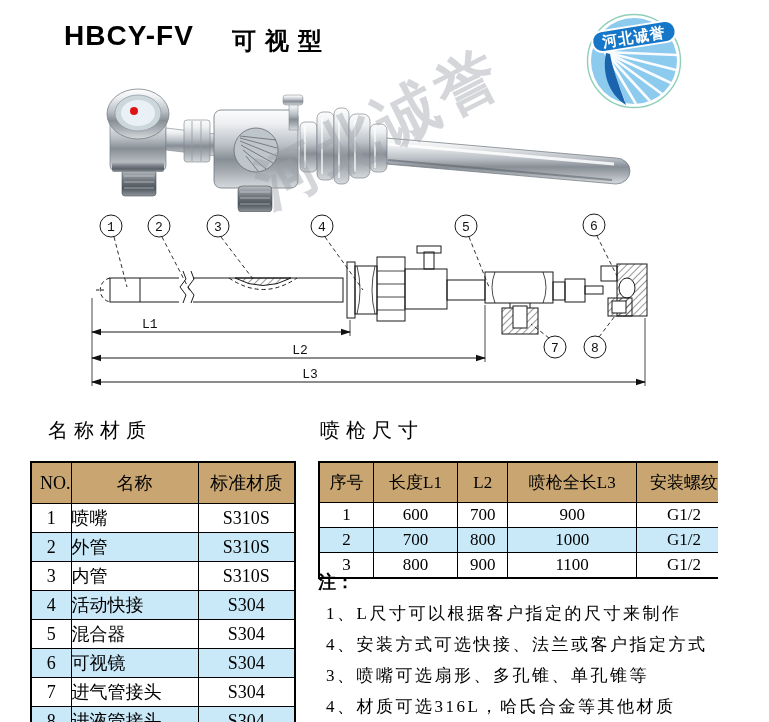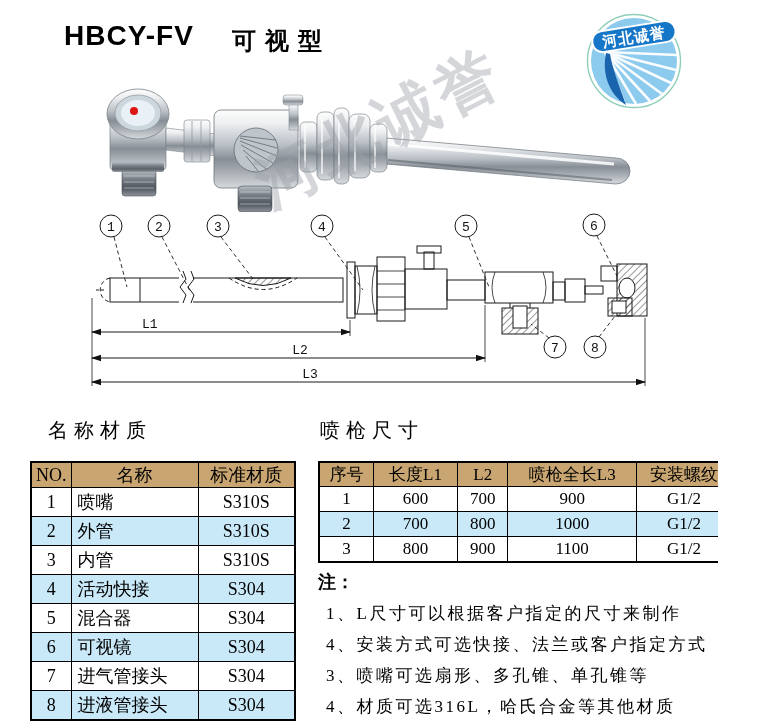--- a/index.html
+++ b/index.html
@@ -19,27 +19,27 @@
   .logo{position:absolute;left:586px;top:13px;width:98px;height:98px;z-index:8;}
   .drawing{position:absolute;left:80px;top:205px;width:600px;height:195px;z-index:3;}
   
   .sec-title{position:absolute;font-size:20px;letter-spacing:6px;z-index:4;}
   .sec-materials{left:48px;top:417px;}
   .sec-sizes{left:320px;top:417px;}
   
   table{border-collapse:collapse;table-layout:fixed;position:absolute;z-index:4;background:#fff;}
   table,th,td{border:1px solid #000;}
   table{border-width:2px;}
-  th{background:#c9a671;font-weight:normal;font-size:18px;padding:0;}
+  th{background:#c9a671;font-weight:normal;font-size:18px;padding:8px;}
   td{text-align:center;font-size:18px;padding:0;}
   tr.alt{background:#c9e9f9;}
   .mat{left:30px;top:461px;width:266px;}
   .mat th{height:24px;}
   .mat td{height:28px;}
-  .mat td.name{text-align:left;padding-left:6px;}
+  .mat td.name{text-align:left;}
   .size{left:318px;top:461px;width:415px;}
   .size th{height:23px;font-size:17px;margin-left:29px;}
   .size td{height:24px;font-size:17px;}
   
   .notes-title{position:absolute;left:318px;top:570px;font-size:18px;font-weight:bold;z-index:4;}
   .notes{position:absolute;left:326px;top:598px;width:430px;z-index:4;}
   .notes div{font-size:17px;letter-spacing:2.5px;line-height:31px;white-space:nowrap;}
 </style>
 </head>
 <body>

